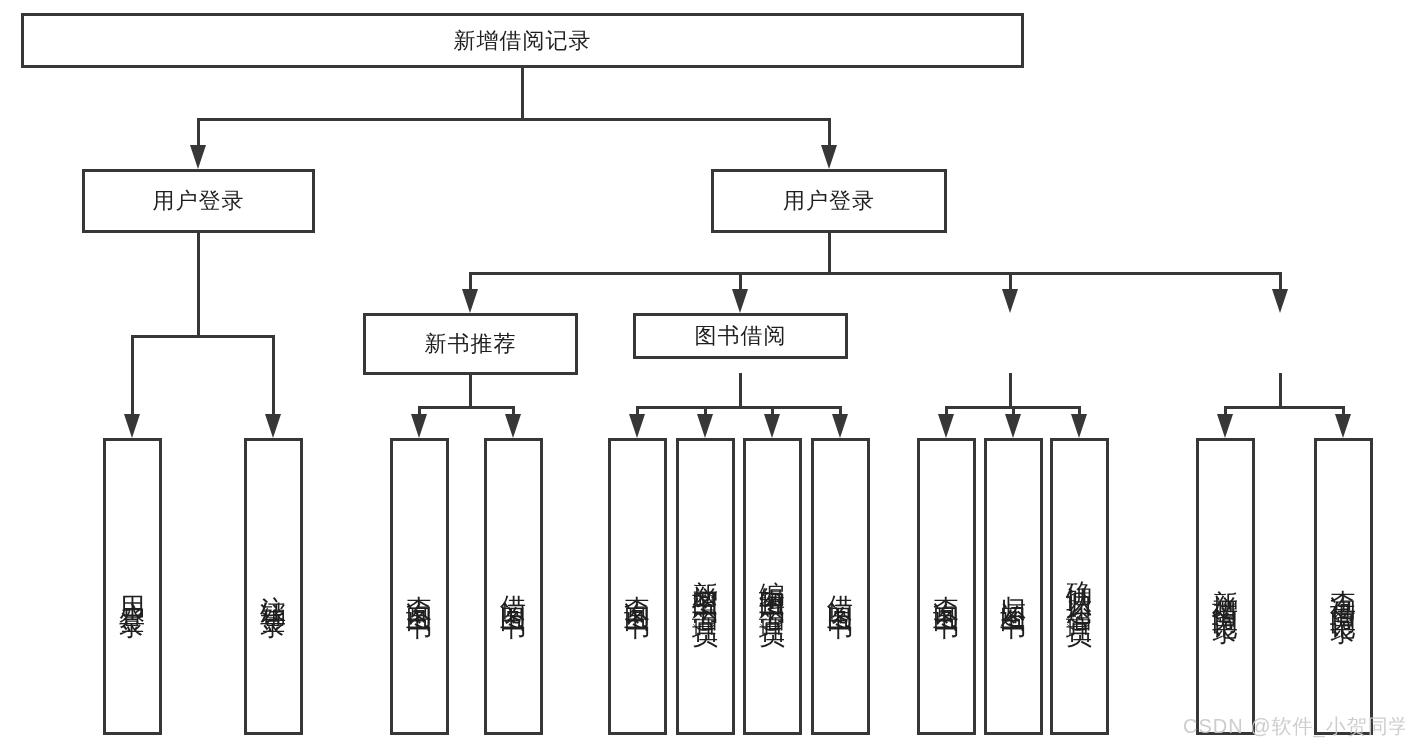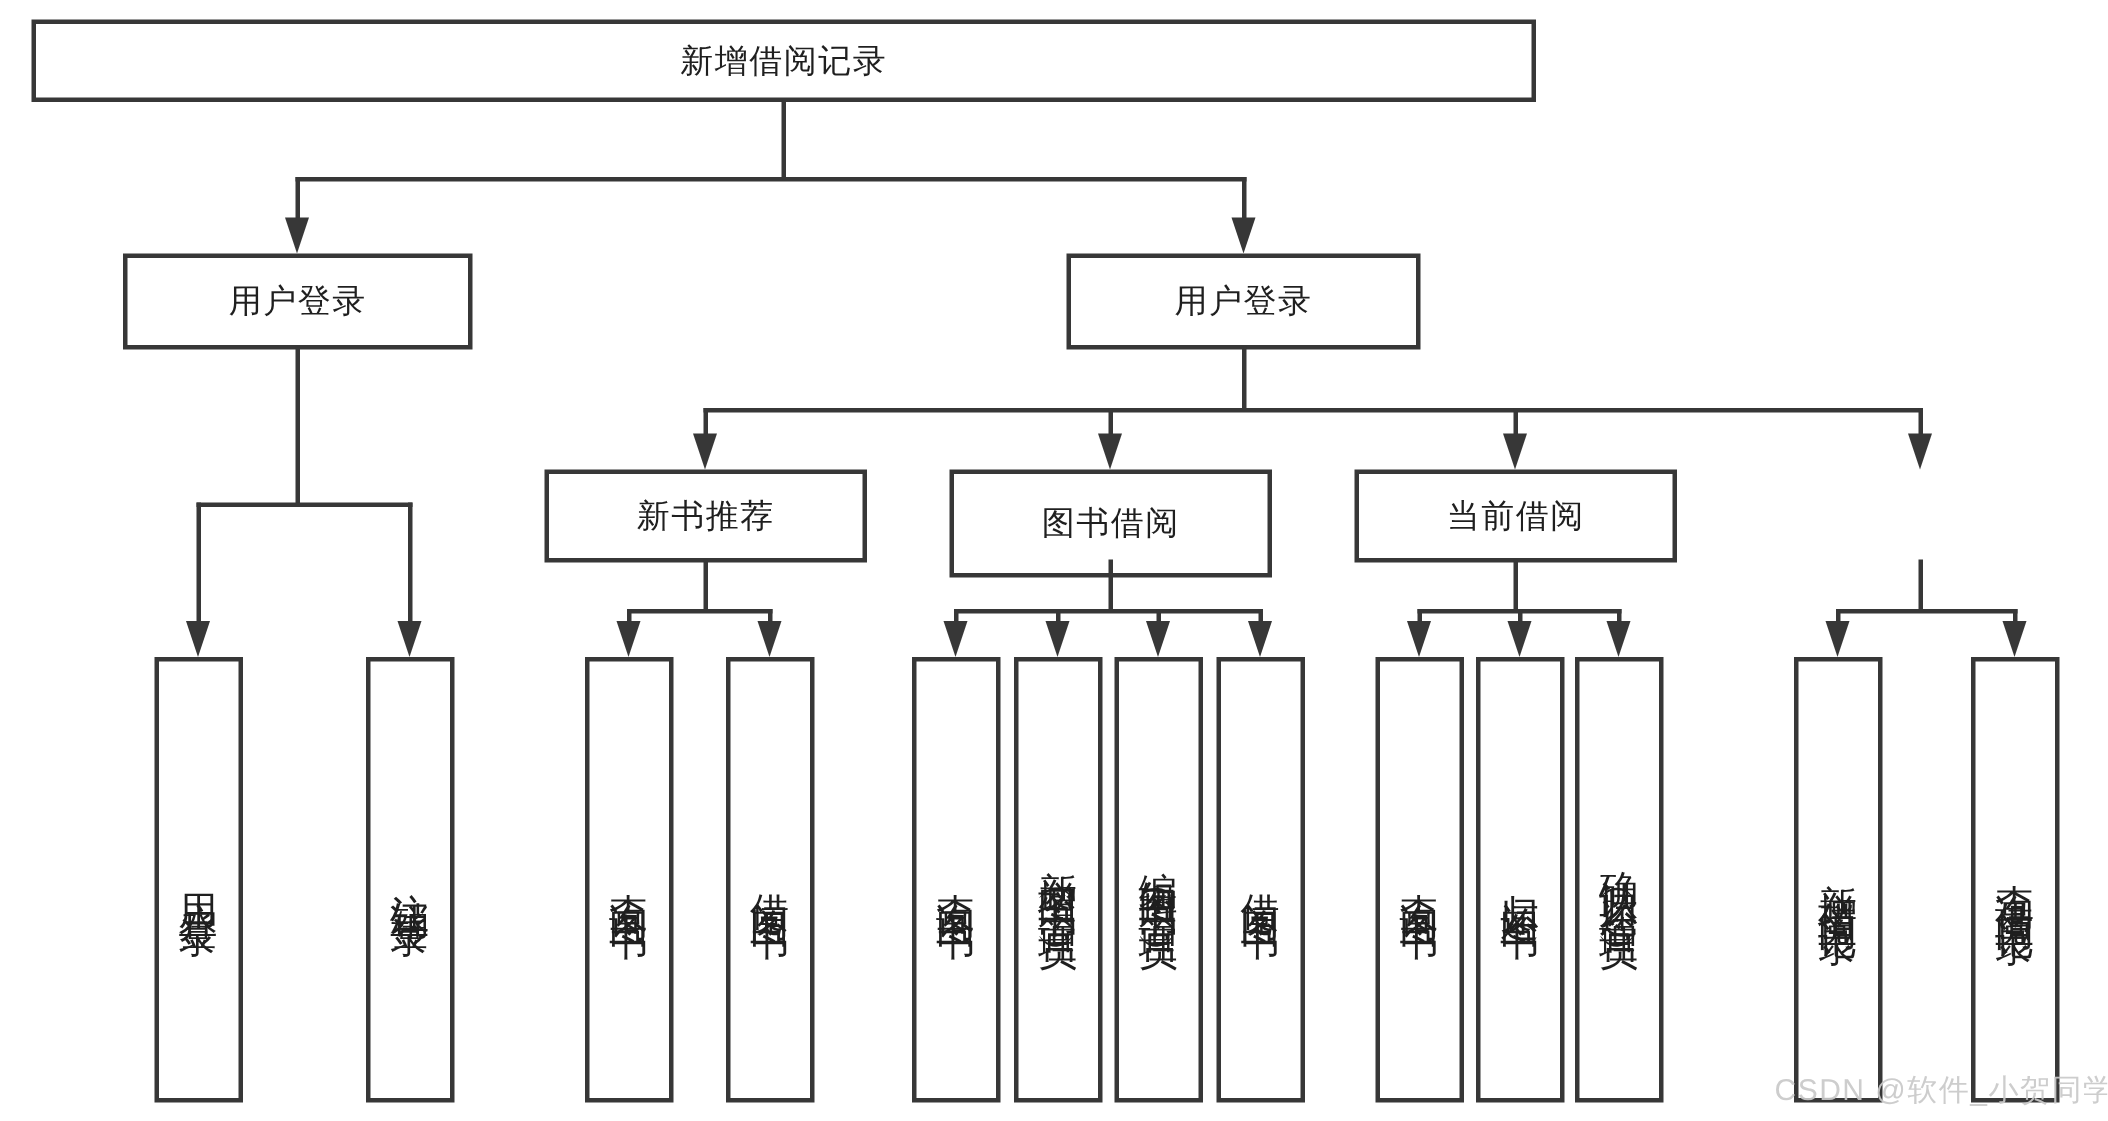--- a/index.html
+++ b/index.html
@@ -67,22 +67,21 @@
   <div class="v" style="left:469px;top:272px;height:18px;"></div>
   <div class="a" style="left:462px;top:289px;"></div>
   <div class="v" style="left:739px;top:272px;height:18px;"></div>
   <div class="a" style="left:732px;top:289px;"></div>
   <div class="v" style="left:1009px;top:272px;height:18px;"></div>
   <div class="a" style="left:1002px;top:289px;"></div>
   <div class="v" style="left:1279px;top:272px;height:18px;"></div>
   <div class="a" style="left:1272px;top:289px;"></div>
 
   <div class="box hlabel" style="left:363px;top:313px;width:215px;height:62px;">新书推荐</div>
-  <div class="box hlabel" style="left:633px;top:313px;width:215px;height:72px;text-align:center;">图书借阅</div>
-  <div class="box hlabel" style="left:903px;top:313px;width:215px;height:62px;">当前借阅</div>
+  <div class="box hlabel" style="left:633px;top:313px;width:215px;height:46px;text-align:center;">图书借阅</div>
 
   <div class="v" style="left:469px;top:373px;height:35px;"></div>
   <div class="v" style="left:739px;top:373px;height:35px;"></div>
   <div class="v" style="left:1009px;top:373px;height:35px;"></div>
   <div class="v" style="left:1279px;top:373px;height:35px;"></div>
 
   <div class="h" style="left:418px;top:406px;width:97px;"></div>
   <div class="v" style="left:418px;top:406px;height:10px;"></div>
   <div class="a" style="left:411px;top:414px;"></div>
   <div class="v" style="left:512px;top:406px;height:10px;"></div>

